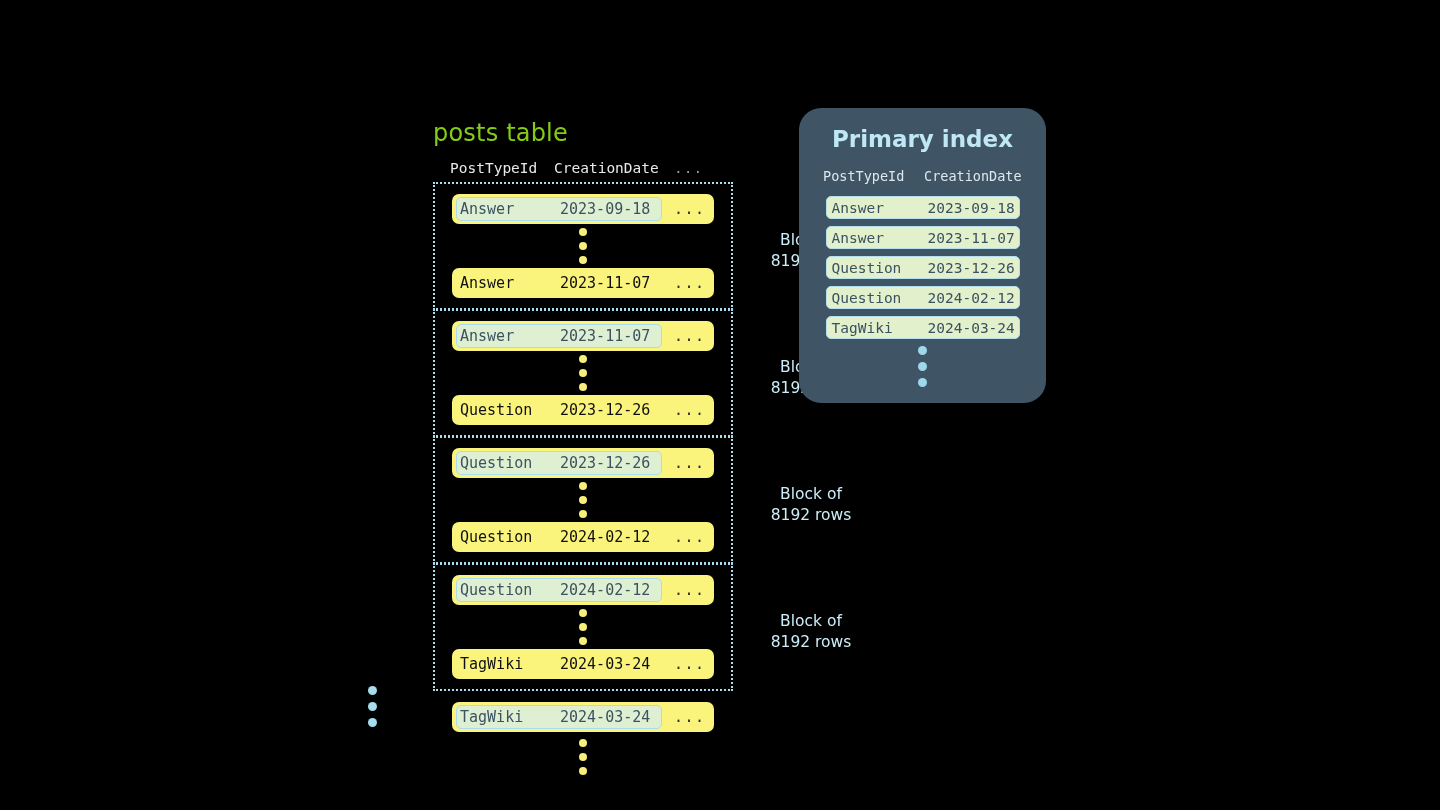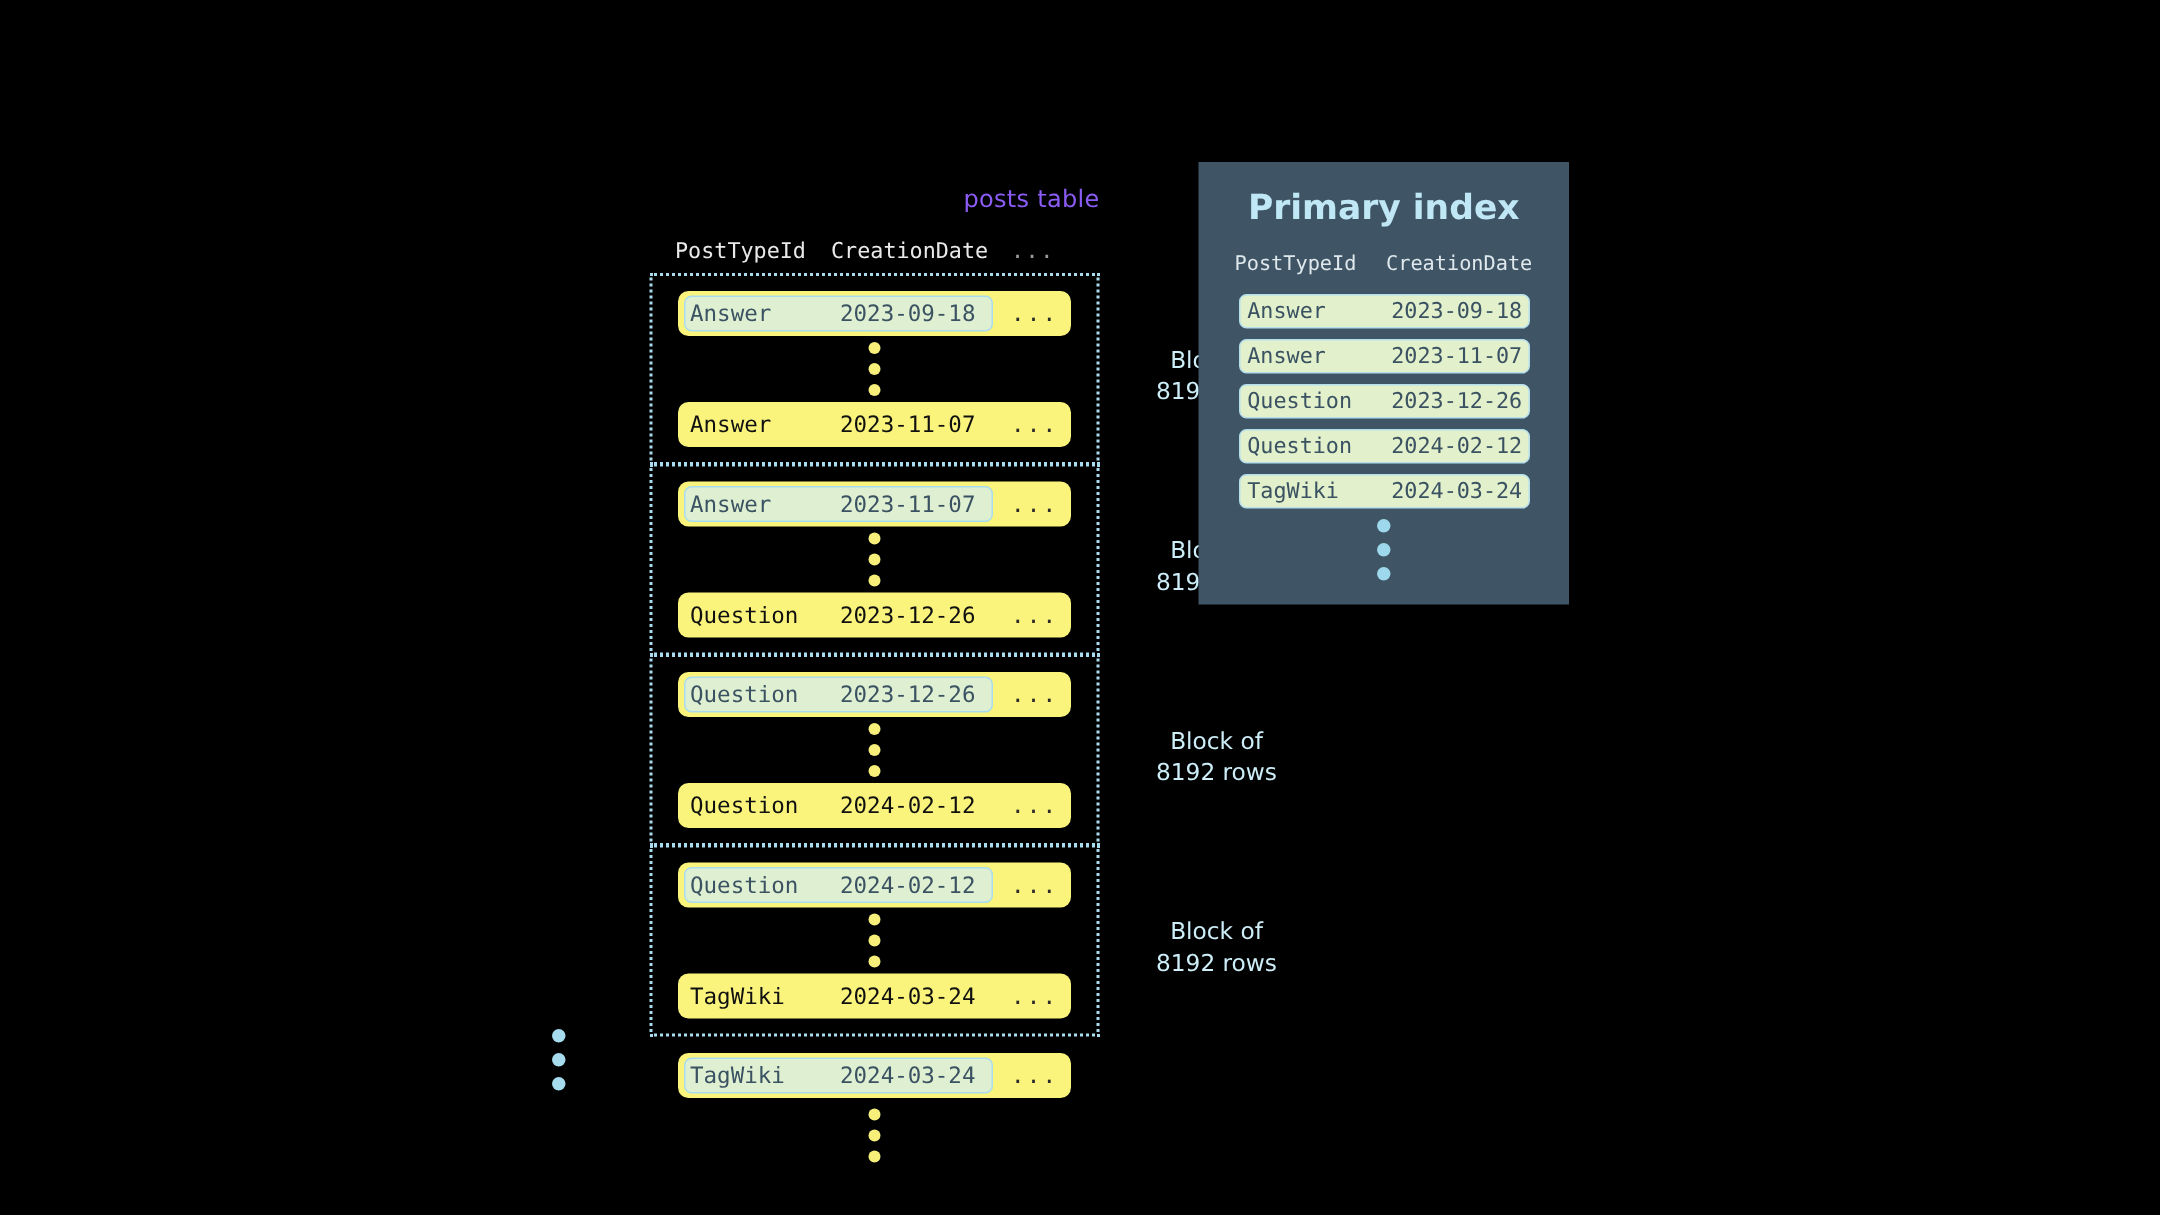--- a/index.html
+++ b/index.html
@@ -23,24 +23,24 @@
 
   
   .posts-table {
     position: absolute;
     left: 433px;
     top: 118px;
     width: 300px;
   }
 
   .table-title {
-    color: #8b5cf6;
-    font-size: 16px;
+    color: #84cc16;
+    font-size: 24px;
     font-weight: 400;
-    text-align: right;
+    text-align: left;
     letter-spacing: 0.2px;
     line-height: 30px;
     margin: 0 0 12px 0;
     width: 300px;
   }
 
   .col-headers {
     display: flex;
     align-items: baseline;
     font-family: "DejaVu Sans Mono", monospace;
@@ -153,21 +153,21 @@
   }
 
   
   .index-panel {
     position: absolute;
     left: 799px;
     top: 108px;
     width: 247px;
     height: 295px;
     background: #3f5565;
-    border-radius: 0;
+    border-radius: 22px;
     box-sizing: border-box;
     padding: 16px 0 0 0;
   }
   .index-title {
     color: #bfe7f5;
     font-size: 23px;
     text-align: center;
     line-height: 30px;
     margin: 0 0 14px 0;
   }

